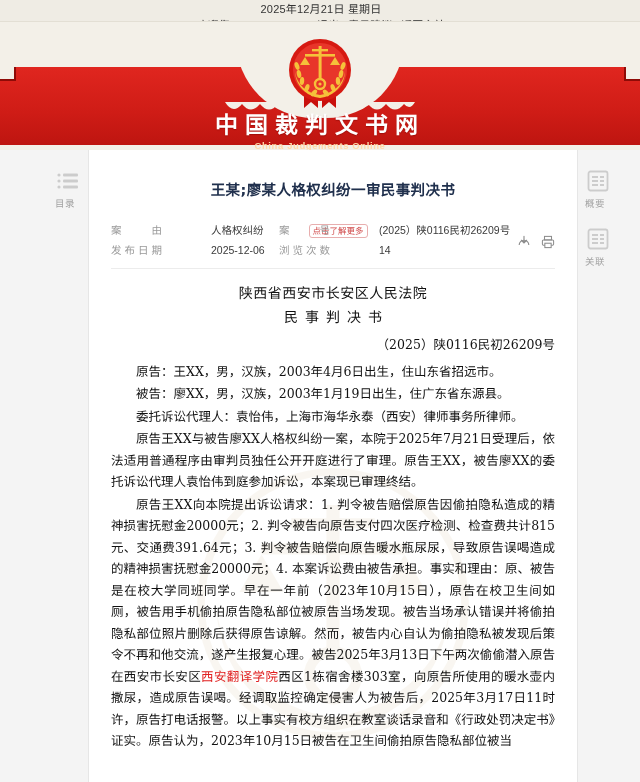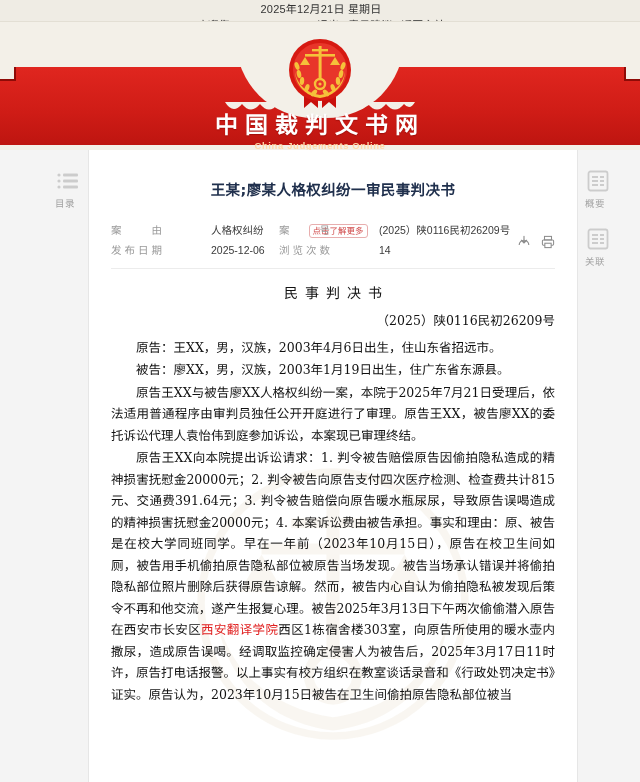--- a/index.html
+++ b/index.html
@@ -476,24 +476,26 @@
             <svg width="14" height="14" viewBox="0 0 16 16">
               <rect x="4" y="1.6" width="8" height="4" fill="none" stroke="#8d8d8d" stroke-width="1.2"></rect>
               <rect x="1.6" y="5.6" width="12.8" height="6" rx="1.2" fill="none" stroke="#8d8d8d" stroke-width="1.2"></rect>
               <rect x="4.4" y="9.4" width="7.2" height="5" fill="#fff" stroke="#8d8d8d" stroke-width="1.2"></rect>
             </svg>
           </div>
         </div>
 
         <hr class="meta-sep">
 
+        <div class="court-name">陕西省西安市长安区人民法院</div>
         <div class="doc-kind">民事判决书</div>
         <div class="case-no">（2025）陕0116民初26209号</div>
 
         <p class="para indent">原告：王XX，男，汉族，2003年4月6日出生，住山东省招远市。</p>
         <p class="para indent">被告：廖XX，男，汉族，2003年1月19日出生，住广东省东源县。</p>
+        <p class="para indent">委托诉讼代理人：袁怡伟，上海市海华永泰（西安）律师事务所律师。</p>
         <p class="para indent">原告王XX与被告廖XX人格权纠纷一案，本院于2025年7月21日受理后，依法适用普通程序由审判员独任公开开庭进行了审理。原告王XX，被告廖XX的委托诉讼代理人袁怡伟到庭参加诉讼，本案现已审理终结。</p>
         <p class="para indent"><span>原告王XX向本院提出诉讼请求：1. 判令被告赔偿原告因偷拍隐私造成的精神损害抚慰金20000元；2. 判令被告向原告支付四次医疗检测、检查费共计815元、交通费391.64元；3. 判令被告赔偿向原告暖水瓶尿尿，导致原告误喝造成的精神损害抚慰金20000元；4. 本案诉讼费由被告承担。事实和理由：原、被告是在校大学同班同学。早在一年前（2023年10月15日），原告在校卫生间如厕，被告用手机偷拍原告隐私部位被原告当场发现。被告当场承认错误并将偷拍隐私部位照片删除后获得原告谅解。然而，被告内心自认为偷拍隐私被发现后策令不再和他交流，遂产生报复心理。被告2025年3月13日下午两次偷偷潜入原告在西安市长安区</span><span class="hl">西安翻译学院</span><span>西区1栋宿舍楼303室，向原告所使用的暖水壶内撒尿，造成原告误喝。经调取监控确定侵害人为被告后，2025年3月17日11时许，原告打电话报警。以上事实有校方组织在教室谈话录音和《行政处罚决定书》证实。原告认为，2023年10月15日被告在卫生间偷拍原告隐私部位被当</span></p>
 
       </div>
     </div>
   </div>
 </div>
 
 </body></html>

